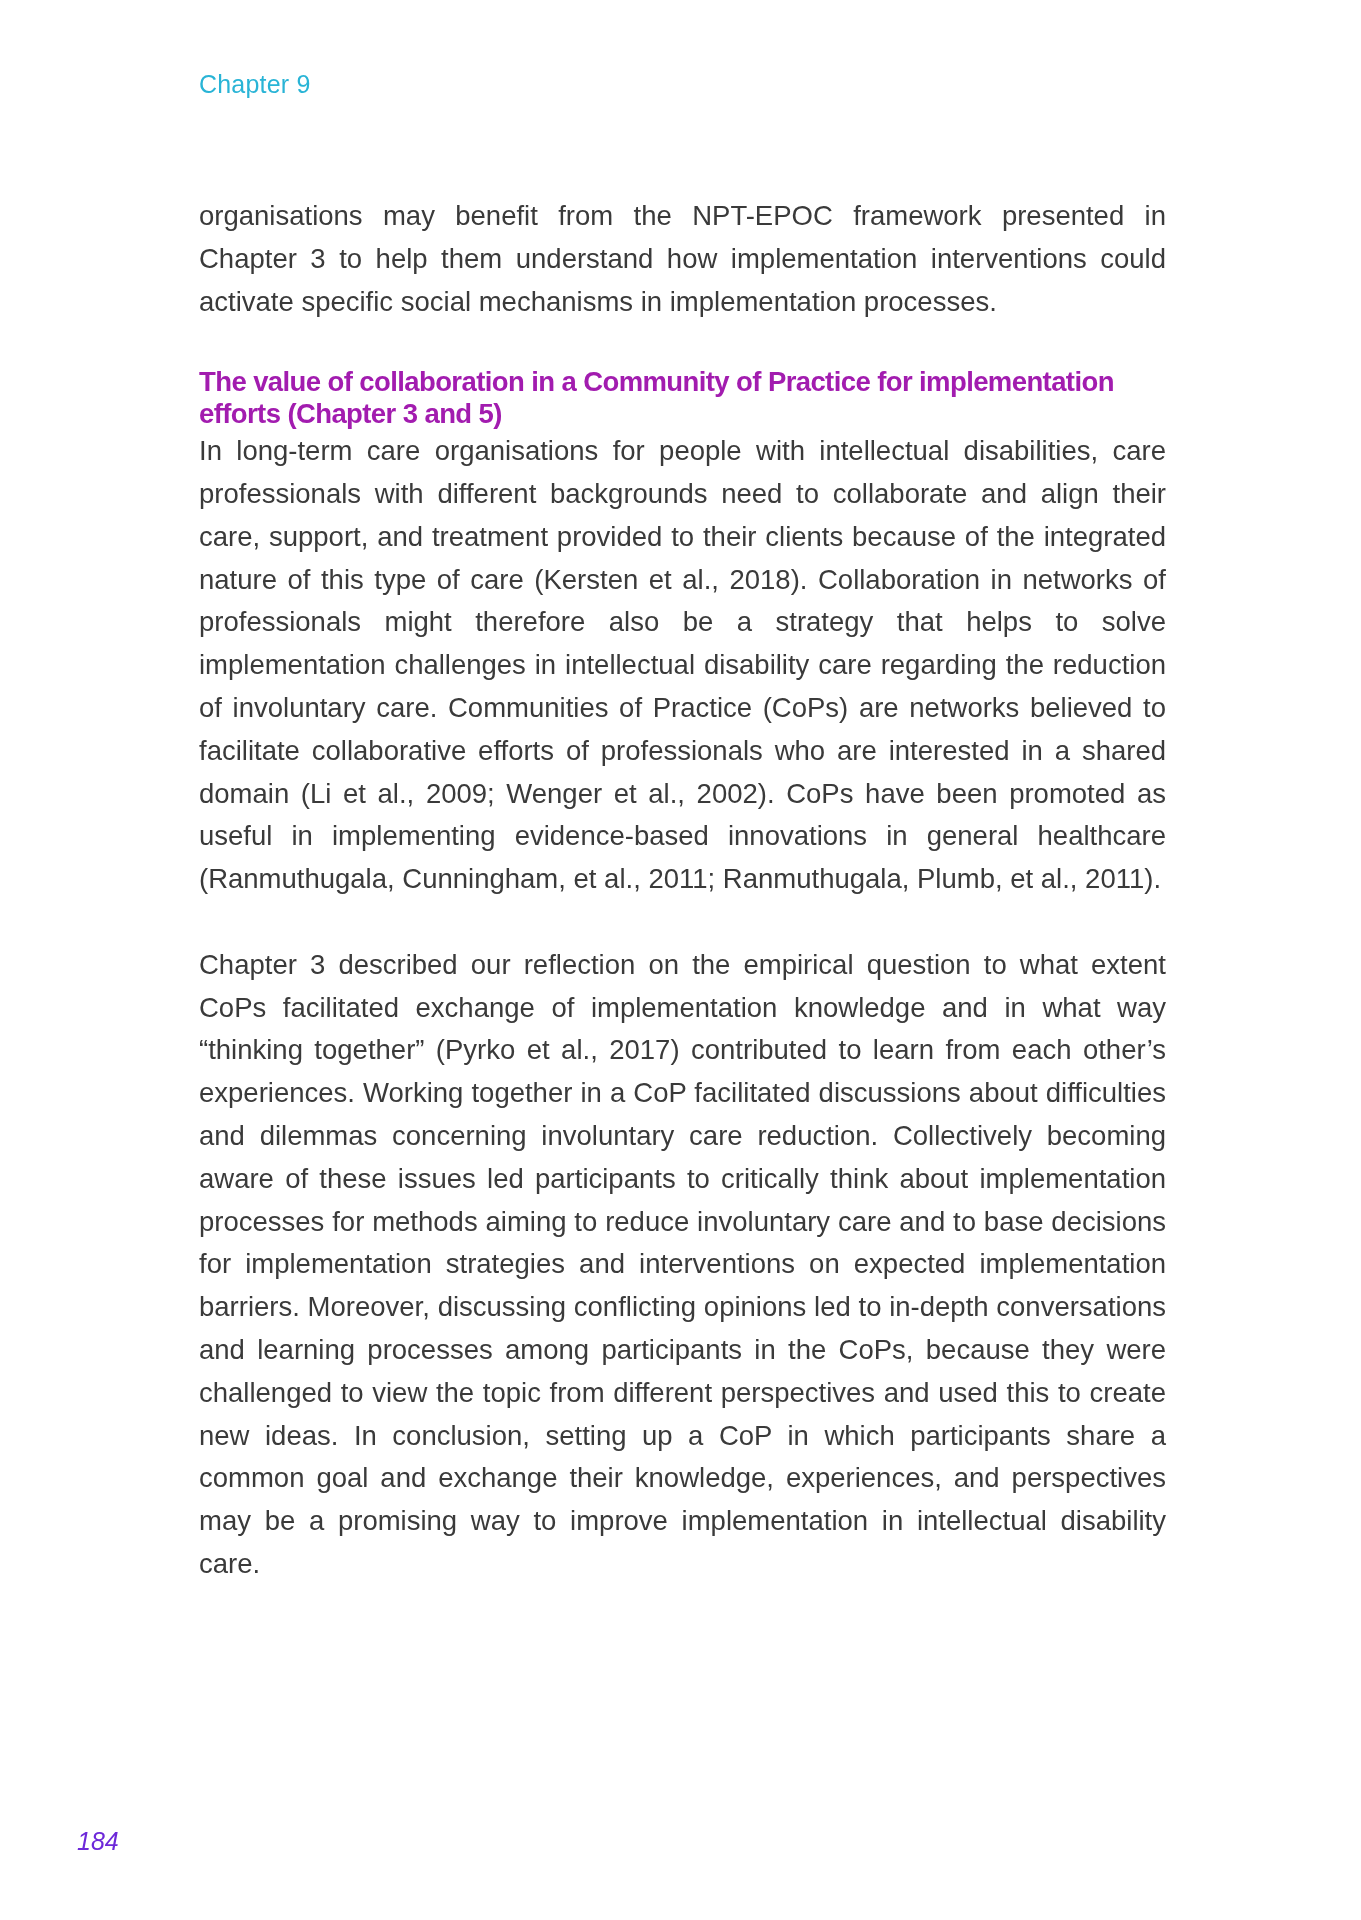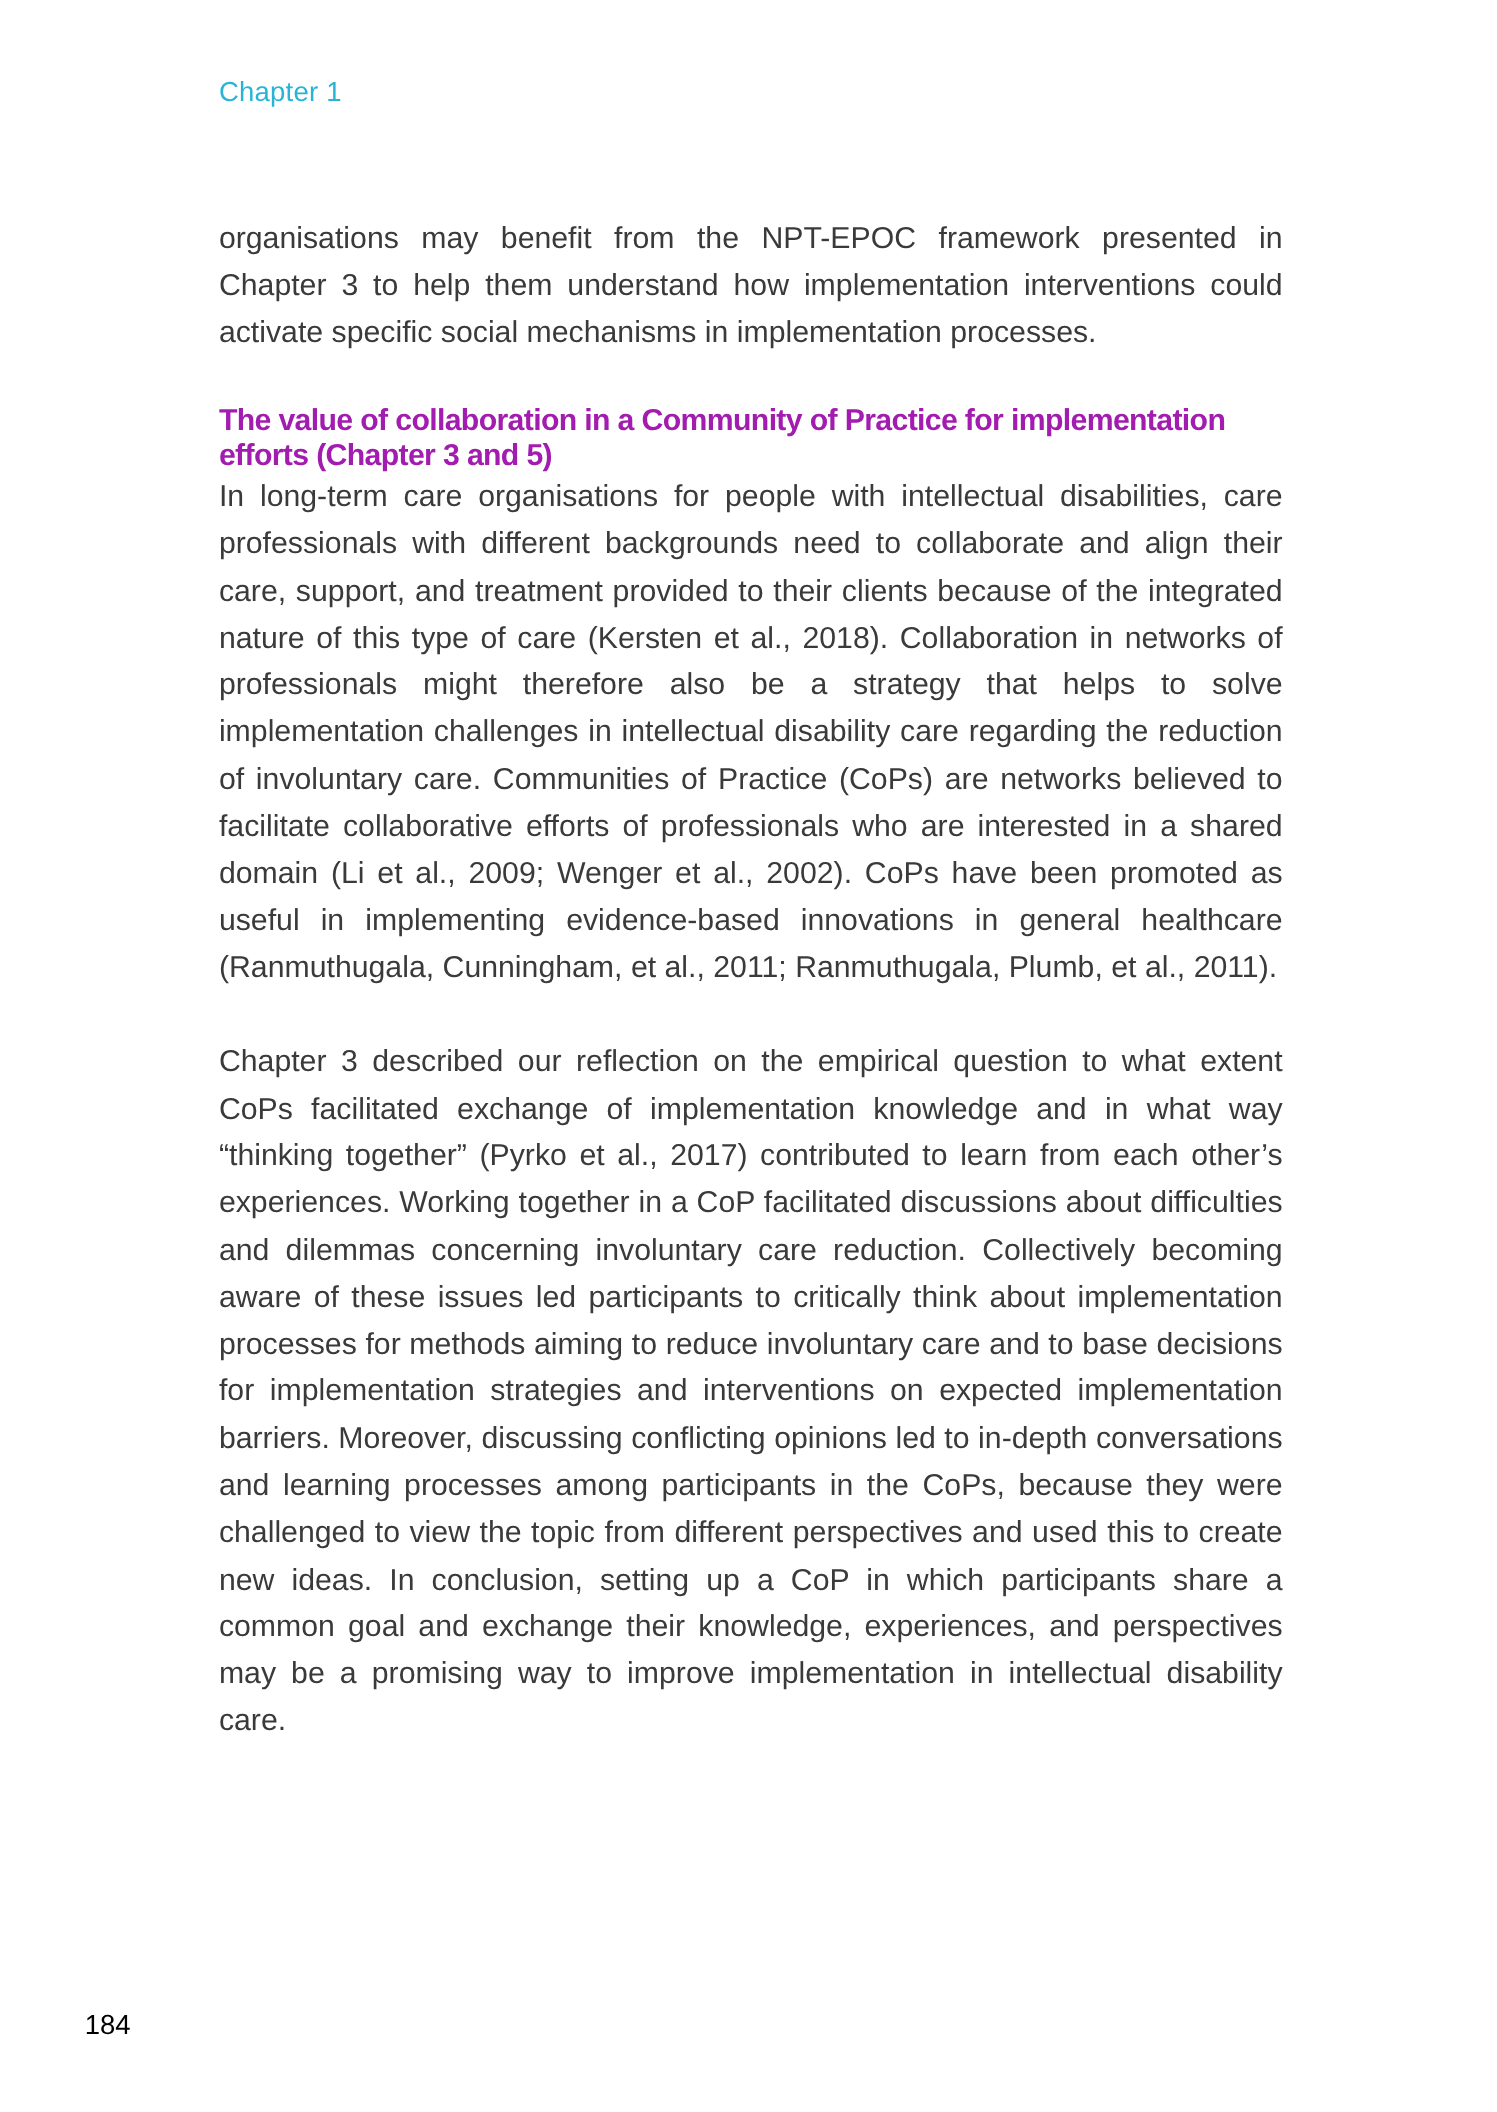--- a/index.html
+++ b/index.html
@@ -46,27 +46,28 @@
       font-size: 27.5px;
       line-height: 32px;
       margin: 0;
       letter-spacing: -0.6px;
     }
     .page-number {
       position: absolute;
       left: 77px;
       top: 1827px;
       font-size: 25px;
-      color: #000000;
+      color: #6d28d9;
+      font-style: italic;
     }
   </style>
 </head>
 <body>
 
-<div class="running-header">Chapter 1</div>
+<div class="running-header">Chapter 9</div>
 
 <div class="content">
   <p>organisations may benefit from the NPT-EPOC framework presented in Chapter 3 to help them understand how implementation interventions could activate specific social mechanisms in implementation processes.</p>
 
   <div class="gap"></div>
 
   <h2 class="section-heading">The value of collaboration in a Community of Practice for implementation efforts (Chapter 3 and 5)</h2>
 
   <p>In long-term care organisations for people with intellectual disabilities, care professionals with different backgrounds need to collaborate and align their care, support, and treatment provided to their clients because of the integrated nature of this type of care (Kersten et al., 2018). Collaboration in networks of professionals might therefore also be a strategy that helps to solve implementation challenges in intellectual disability care regarding the reduction of involuntary care. Communities of Practice (CoPs) are networks believed to facilitate collaborative efforts of professionals who are interested in a shared domain (Li et al., 2009; Wenger et al., 2002). CoPs have been promoted as useful in implementing evidence-based innovations in general healthcare (Ranmuthugala, Cunningham, et al., 2011; Ranmuthugala, Plumb, et al., 2011).</p>
 

